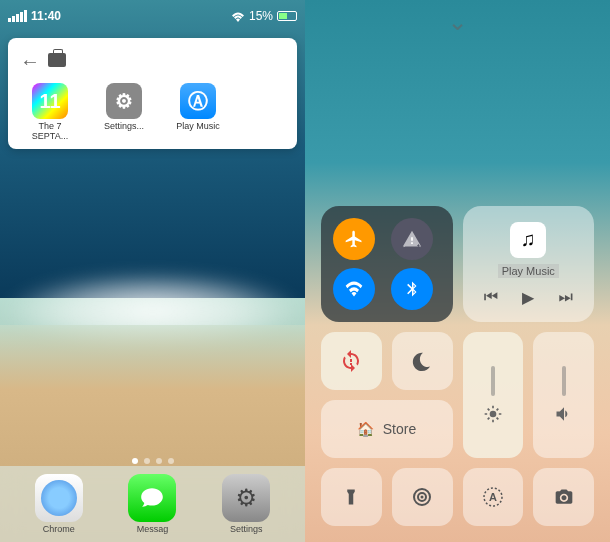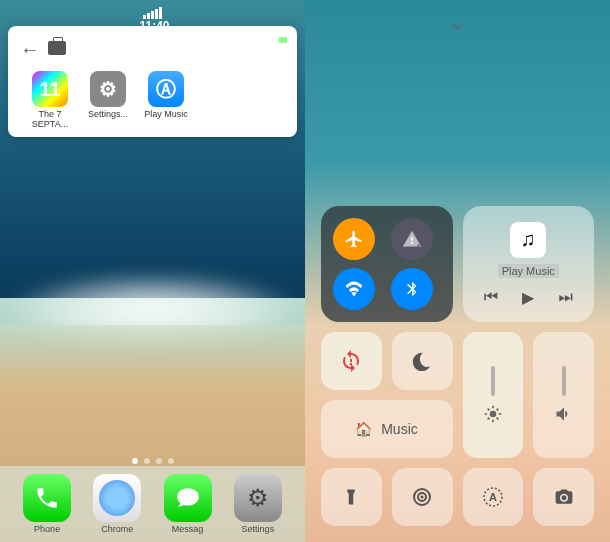--- a/index.html
+++ b/index.html
@@ -3,35 +3,35 @@
   <meta charset="utf-8">
   <style>
     * { margin: 0; padding: 0; box-sizing: border-box; font-family: -apple-system, BlinkMacSystemFont, "Helvetica Neue", Arial, sans-serif; }
     body { width: 610px; height: 542px; display: flex; background: #000; overflow: hidden; }
     .screen { width: 305px; height: 542px; position: relative; overflow: hidden; }
     .screen-left { background: linear-gradient(180deg, #8ab8a8 0%, #4a9b9b 15%, #2a7a8a 25%, #0a4a6a 35%, #b8dcd0 55%, #a8c8b8 70%, #d8b888 85%, #c8a878 100%); }
     .beach-bg { position: absolute; inset: 0; }
     .ocean { position: absolute; top: 0; left: 0; right: 0; height: 55%; background: linear-gradient(180deg, #3a8b9b 0%, #1a5a7a 50%, #0a3a5a 100%); }
     .foam { position: absolute; top: 50%; left: 0; right: 0; height: 15%; background: radial-gradient(ellipse at center, rgba(255,255,255,0.9) 0%, rgba(255,255,255,0.5) 40%, transparent 70%); filter: blur(8px); }
     .sand { position: absolute; bottom: 0; left: 0; right: 0; height: 40%; background: linear-gradient(180deg, rgba(200,220,200,0.6) 0%, #d8b888 30%, #c8a878 100%); }
-    .status-bar { position: relative; height: 20px; display: flex; align-items: center; padding: 7px 8px; color: #fff; font-size: 12px; z-index: 10; flex-direction: column; }
+    .status-bar { position: relative; height: 20px; display: flex; align-items: center; padding: 16px 8px; color: #fff; font-size: 12px; z-index: 10; }
     .status-bar .signal { display: flex; gap: 1px; align-items: flex-end; }
     .signal span { width: 3px; background: #fff; }
     .signal span:nth-child(1){height:4px;} .signal span:nth-child(2){height:6px;} .signal span:nth-child(3){height:8px;} .signal span:nth-child(4){height:10px;} .signal span:nth-child(5){height:12px;}
     .status-bar .time { margin-left: 4px; font-weight: 600; }
     .status-bar .right { margin-left: auto; display: flex; gap: 4px; align-items: center; }
     .battery-bar { width: 20px; height: 10px; border: 1px solid #fff; border-radius: 2px; position: relative; }
     .battery-fill { position: absolute; left: 1px; top: 1px; bottom: 1px; width: 45%; background: #8f8; }
     .search-card { position: relative; margin: 6px 8px; background: #fff; border-radius: 8px; padding: 8px; box-shadow: 0 2px 8px rgba(0,0,0,0.2); z-index: 5; }
     .search-row { display: flex; align-items: center; gap: 8px; padding: 2px 4px 8px 4px; }
     .arrow-back { font-size: 20px; color: #666; }
     .search-input { flex: 1; border: none; outline: none; font-size: 15px; color: #999; }
     .briefcase { width: 18px; height: 14px; background: #555; border-radius: 2px; position: relative; }
     .briefcase:before { content:''; position:absolute; top:-4px; left:5px; width:8px; height:4px; border:1px solid #555; border-bottom:none; border-radius:2px 2px 0 0;}
-    .search-apps { display: flex; gap: 2px; padding: 4px 6px 0 6px; }
+    .search-apps { display: flex; gap: 18px; padding: 4px 6px 0 6px; }
     .search-app { text-align: center; font-size: 9px; color: #333; width: 56px; }
     .search-app .ic { width: 36px; height: 36px; border-radius: 8px; margin: 0 auto 2px; display:flex; align-items:center; justify-content:center; font-size:20px; font-weight:bold; color:#fff;}
     .ic-11 { background: linear-gradient(135deg,#f0f,#0ff,#ff0,#f80); }
     .ic-gear { background: #888; }
     .ic-store { background: linear-gradient(#4af,#08f); color:#fff; }
     .page-dots { position: absolute; bottom: 78px; left: 50%; transform: translateX(-50%); display: flex; gap: 6px; z-index: 5; }
     .page-dots span { width: 6px; height: 6px; border-radius: 50%; background: rgba(255,255,255,0.5); }
     .page-dots .active { background: #fff; }
     .dock { position: absolute; bottom: 0; left: 0; right: 0; height: 76px; background: rgba(220,235,230,0.6); backdrop-filter: blur(10px); display: flex; justify-content: space-around; align-items: center; padding: 0 12px; z-index:5;}
     .dock-item { text-align: center; font-size: 9px; color: #444; }
@@ -73,21 +73,21 @@
         <span></span>
         <span></span>
         <span></span>
         <span></span>
       </div>
     <div class="time">11:40</div>
     <div class="right">
       <svg width="14" height="11" viewBox="0 0 14 11">
           <path fill="#fff" d="M7 11L9 8.5C8 7.8 7.5 7.5 7 7.5S6 7.8 5 8.5zM3 6.5L4.5 8C5.5 7 6 6.5 7 6.5S8.5 7 9.5 8L11 6.5C9.5 5 8.5 4.5 7 4.5S4.5 5 3 6.5zM1 4.5L2.5 6C4 4.5 5.5 3.5 7 3.5S10 4.5 11.5 6L13 4.5C11 2.5 9 1.5 7 1.5S3 2.5 1 4.5z"></path>
         </svg>
-      <span>34%</span>
+      <span>15%</span>
       <div class="battery-bar">
           <div class="battery-fill"></div>
         </div>
     </div>
   </div>
   <div class="search-card">
     <div class="search-row">
       <span class="arrow-back">←</span>
       <div class="briefcase"></div>
     </div>
@@ -106,28 +106,20 @@
       </div>
     </div>
   </div>
   <div class="page-dots">
     <span class="active"></span>
       <span></span>
       <span></span>
       <span></span>
   </div>
   <div class="dock">
-    <div class="dock-item">
-      <div class="dock-ic ic-phone">
-          <svg width="26" height="26" viewBox="0 0 24 24">
-            <path fill="#fff" d="M6.6 10.8c1.4 2.8 3.8 5.1 6.6 6.6l2.2-2.2c.3-.3.7-.4 1-.2 1.1.4 2.3.6 3.6.6.6 0 1 .4 1 1V20c0 .6-.4 1-1 1C10.6 21 3 13.4 3 4c0-.6.4-1 1-1h3.5c.6 0 1 .4 1 1 0 1.2.2 2.4.6 3.6.1.3 0 .7-.2 1z"></path>
-          </svg>
-        </div>
-      <div>Phone</div>
-    </div>
     <div class="dock-item">
       <div class="dock-ic ic-safari"></div>
       <div>Chrome</div>
     </div>
     <div class="dock-item">
       <div class="dock-ic ic-msg">
           <svg width="26" height="26" viewBox="0 0 24 24">
             <path fill="#fff" d="M12 3C6.5 3 2 6.6 2 11c0 2.2 1.1 4.2 2.9 5.6-.3 1.3-1 2.6-2 3.6 2.2-.2 4-.9 5.3-1.7 1.2.3 2.5.5 3.8.5 5.5 0 10-3.6 10-8S17.5 3 12 3z"></path>
           </svg>
         </div>
@@ -194,21 +186,21 @@
         </svg>
       </div>
     <div class="cc-tile tall">
         <div class="slider-line"></div>
         <svg width="20" height="20" viewBox="0 0 24 24">
           <path fill="#666" d="M3 9v6h4l5 5V4L7 9zm13 3c0-1.8-1-3.3-2.5-4.1v8.1c1.5-.7 2.5-2.2 2.5-4z"></path>
         </svg>
       </div>
     <div class="cc-tile cc-home">
         <span>🏠</span>
-        <span>Music</span>
+        <span>Store</span>
       </div>
     <div class="cc-tile">
         <svg width="18" height="22" viewBox="0 0 24 24">
           <path fill="#555" d="M7 2h10v3l-2 3v14H9V8L7 5z"></path>
         </svg>
       </div>
     <div class="cc-tile">
         <svg width="24" height="24" viewBox="0 0 24 24">
           <circle stroke="#555" stroke-width="2" fill="none" cx="12" cy="12" r="8"></circle>
           <circle stroke="#555" stroke-width="2" fill="none" cx="12" cy="12" r="4"></circle>

